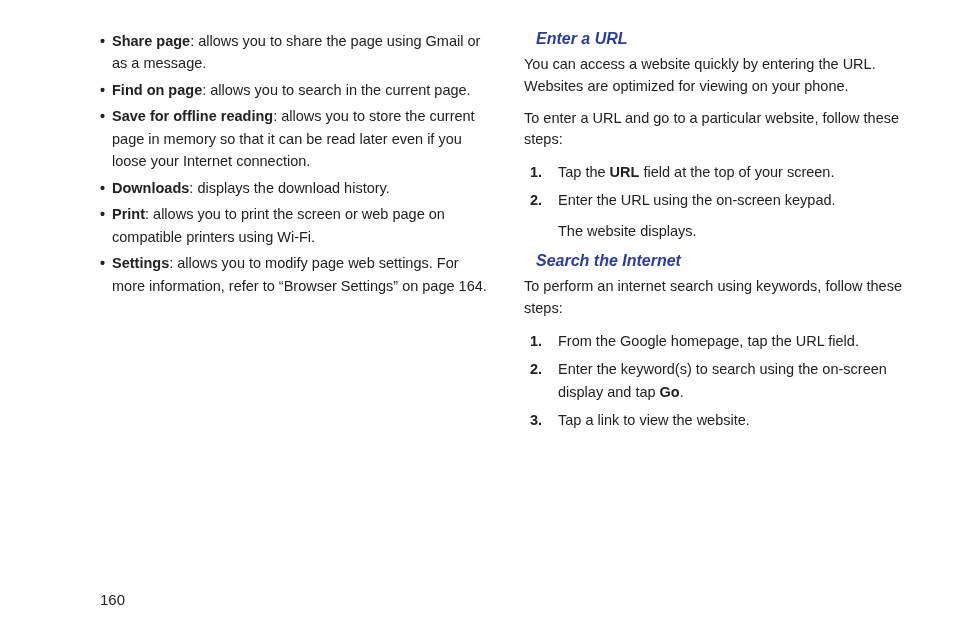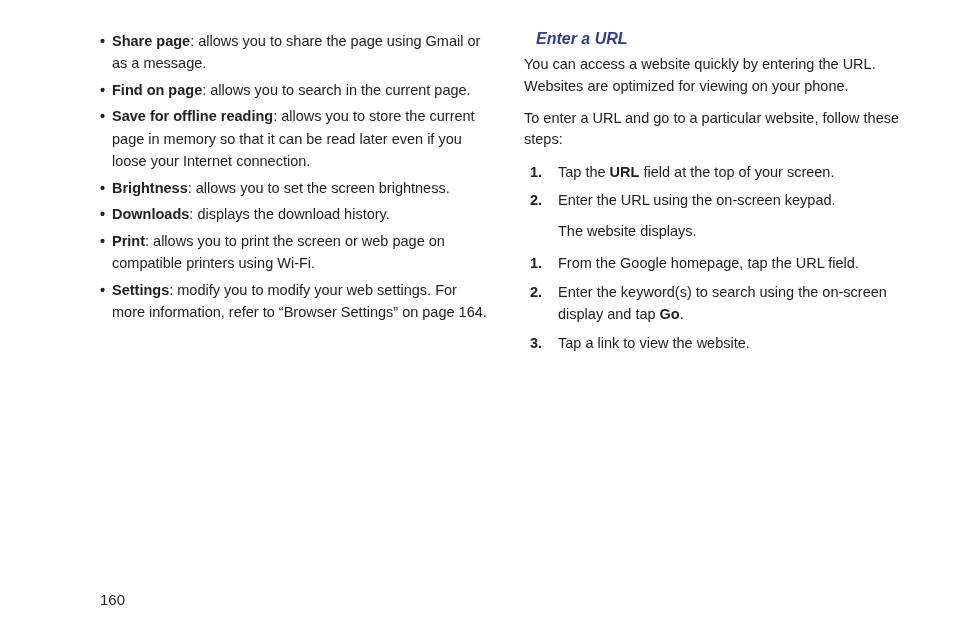--- a/index.html
+++ b/index.html
@@ -113,30 +113,27 @@
       <li>
         <span class="b-title">Share page</span><span>: allows you to share the page using Gmail or as a message.</span>
       </li>
       <li>
         <span class="b-title">Find on page</span><span>: allows you to search in the current page.</span>
       </li>
       <li>
         <span class="b-title">Save for offline reading</span><span>: allows you to store the current page in memory so that it can be read later even if you loose your Internet connection.</span>
       </li>
       <li>
-        <span class="b-title">Brightness</span><span>: allows you to set the screen brightness.</span>
-      </li>
-      <li>
         <span class="b-title">Downloads</span><span>: displays the download history.</span>
       </li>
       <li>
         <span class="b-title">Print</span><span>: allows you to print the screen or web page on compatible printers using Wi-Fi.</span>
       </li>
       <li>
-        <span class="b-title">Settings</span><span>: modify you to modify your web settings. For more information, refer to </span><span class="ref-italic">“Browser Settings” </span><span> on page 164.</span>
+        <span class="b-title">Settings</span><span>: allows you to modify page web settings. For more information, refer to </span><span class="ref-italic">“Browser Settings” </span><span> on page 164.</span>
       </li>
     </ul>
   </div>
 
   <div class="col col-right">
 
     <h3 class="section-head">Enter a URL</h3>
     <p class="para">You can access a website quickly by entering the URL. Websites are optimized for viewing on your phone.</p>
     <p class="para">To enter a URL and go to a particular website, follow these steps:</p>
     <ol class="ol">
@@ -144,20 +141,22 @@
         <span class="num">1.</span>
         <span>Tap the </span><span class="inline-bold">URL</span><span> field at the top of your screen.</span>
       </li>
       <li>
         <span class="num">2.</span>
         <span>Enter the URL using the on-screen keypad.</span>
         <span class="sub">The website displays.</span>
       </li>
     </ol>
 
+    <h3 class="section-head">Search the Internet</h3>
+    <p class="para">To perform an internet search using keywords, follow these steps:</p>
     <ol class="ol">
       <li>
         <span class="num">1.</span>
         <span>From the Google homepage, tap the URL field.</span>
       </li>
       <li>
         <span class="num">2.</span>
         <span>Enter the keyword(s) to search using the on-screen display and tap </span><span class="inline-bold">Go</span><span>.</span>
       </li>
       <li>

